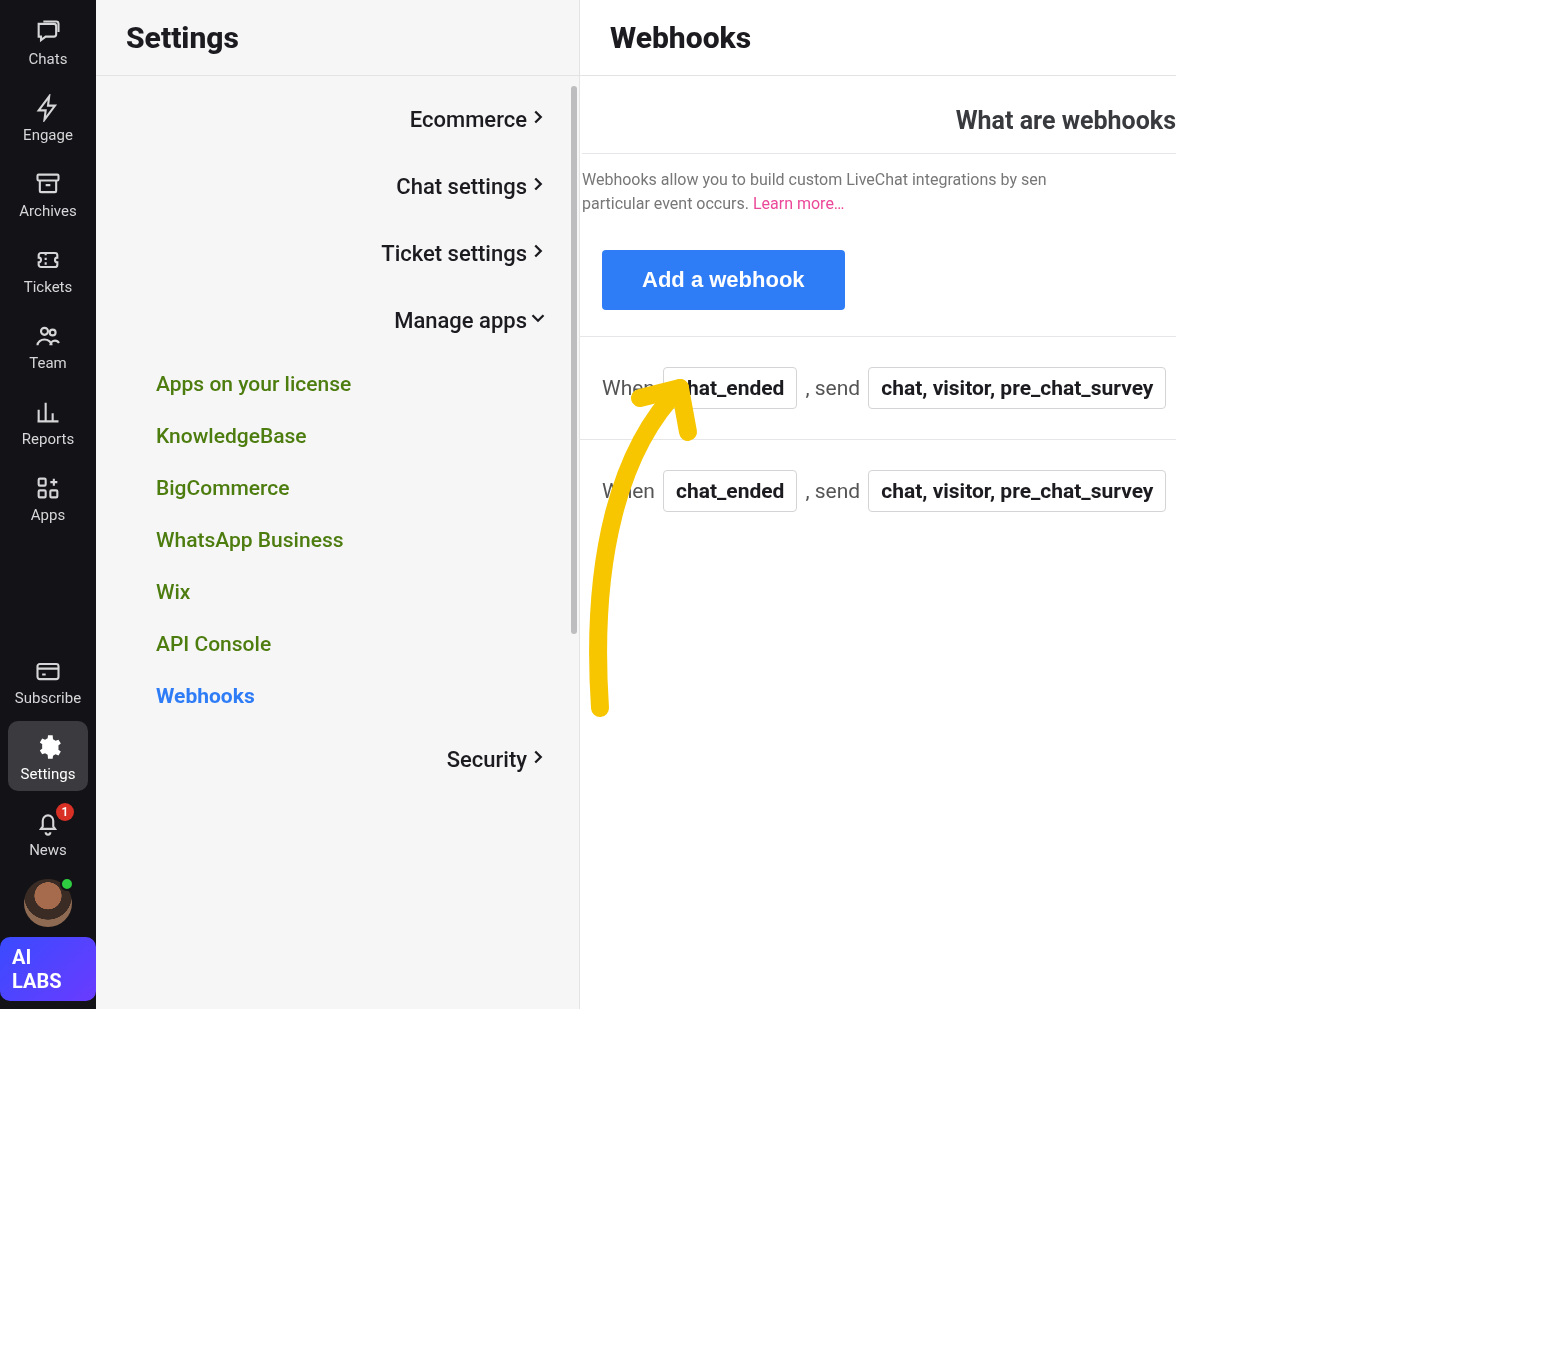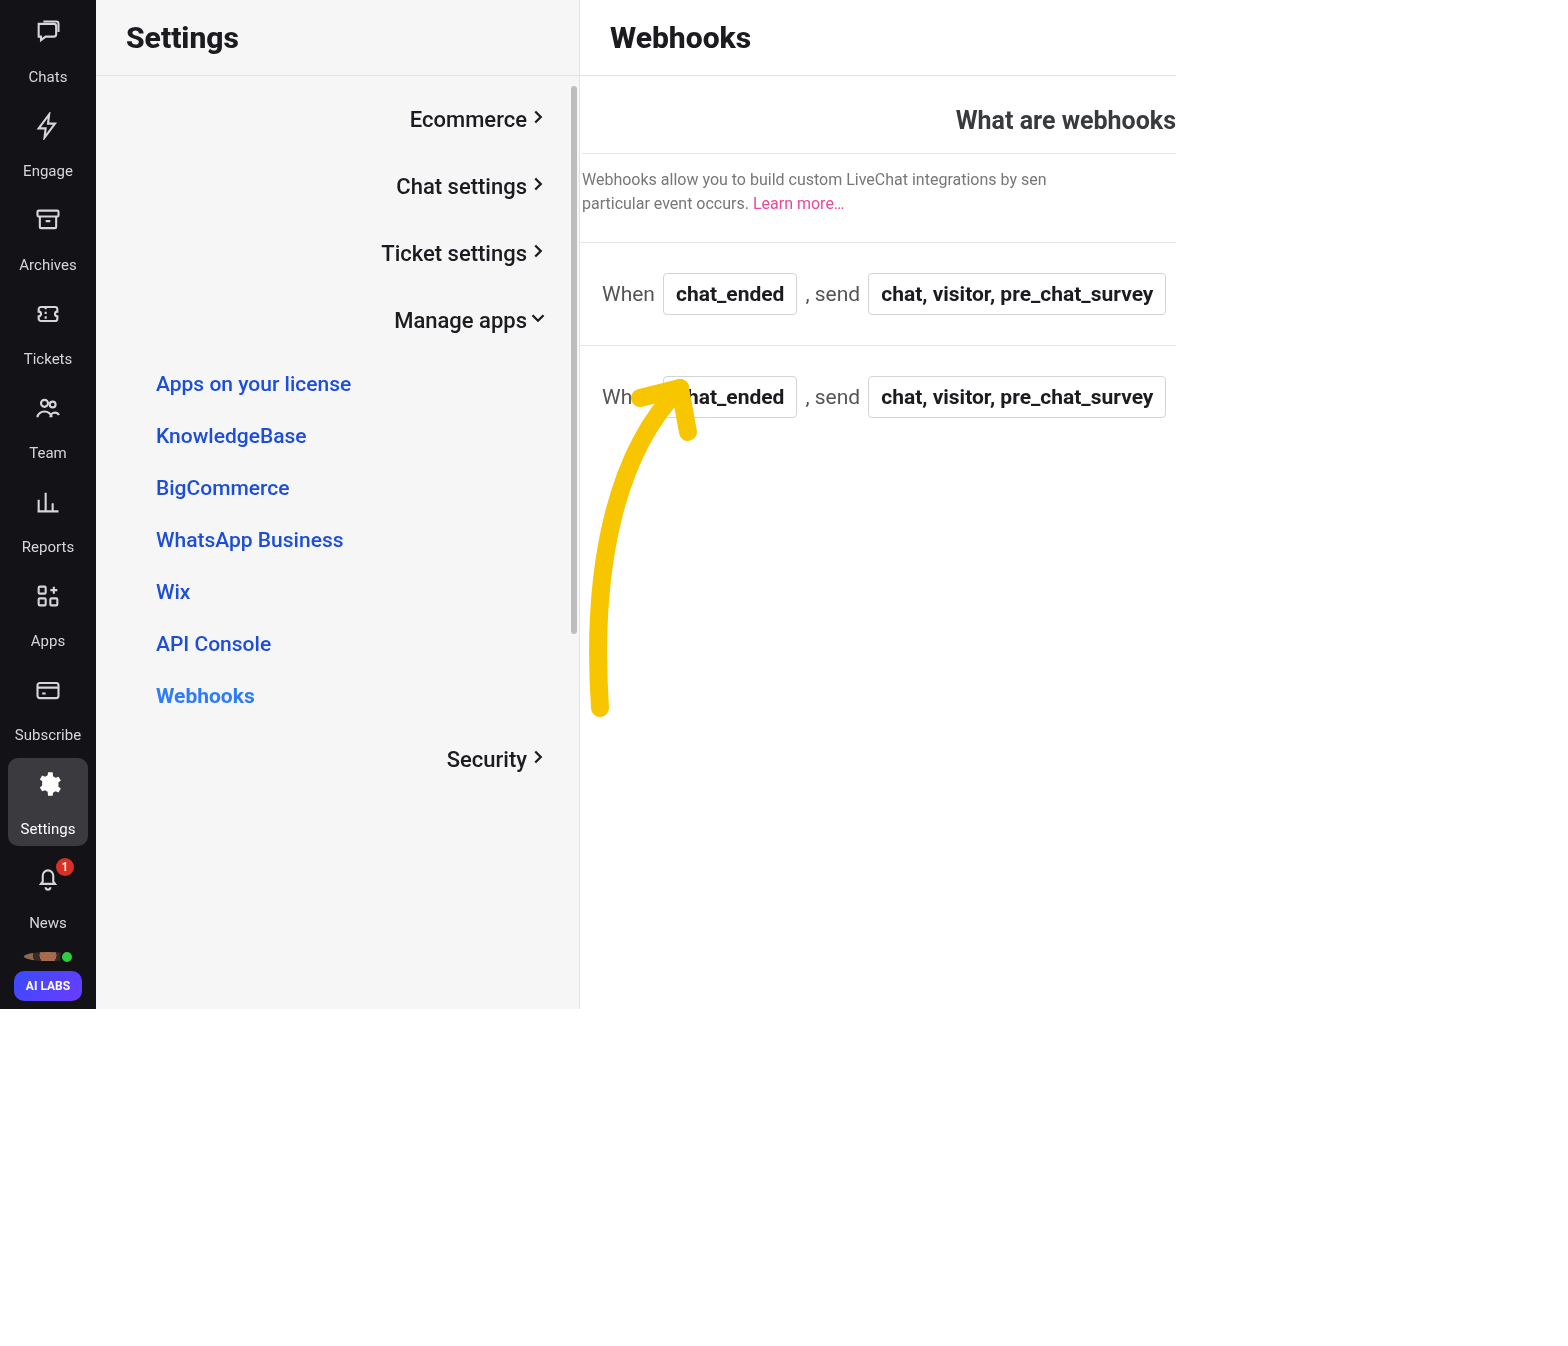--- a/index.html
+++ b/index.html
@@ -39,21 +39,21 @@
     margin-bottom: 6px;
     position: relative;
   }
   .rail-item.active {
     background: #3a3a3f;
     color: #fff;
   }
   .rail-item svg { width: 28px; height: 28px; display:block; }
   .rail-label {
     font-size: 15px;
-    margin-top: 22px;
+    margin-top: 4px;
     color: inherit;
     text-align:center;
   }
   .rail-spacer { flex: 1 1 auto; }
   .badge-red {
     position:absolute;
     top:6px; right:14px;
     background:#d93025;
     color:#fff;
     font-size:12px;
@@ -71,21 +71,21 @@
   }
   .avatar .status-dot{
     position:absolute; top:-2px; right:-2px;
     width:14px; height:14px; border-radius:50%;
     background:#2ecc40; border:2px solid #131317;
   }
   .ai-labs {
     background: linear-gradient(135deg,#3a4bff 0%, #6a3bff 100%);
     color:#fff;
     font-weight:700;
-    font-size:12px;
+    font-size:20px;
     padding:8px 12px;
     border-radius:10px;
     margin-bottom:8px;
     cursor:pointer;
   }
 
   
   .settings-panel {
     width: 484px;
     background:#f6f6f7;
@@ -115,21 +115,21 @@
     font-weight:500;
     cursor:pointer;
   }
   .section-row svg{ width:22px; height:22px; color:#1b1b20; }
   .subitems { padding: 4px 0 4px 30px; }
   .subitem {
     padding: 14px 26px;
     font-size:21px;
     font-weight:500;
     cursor:pointer;
-    color:#1d4ed8;
+    color:#4d7c0f;
   }
   .subitem.active { color:#2e7cf6; font-weight:700; }
   .custom-scrollbar {
     position:absolute;
     right:2px;
     top:10px;
     bottom:10px;
     width:6px;
   }
   .custom-scrollbar .thumb{
@@ -392,20 +392,21 @@
 
     <div class="main-body">
       <div class="section-pad">
         <h2 class="section-title">What are webhooks</h2>
         <p class="desc">
           <span>Webhooks allow you to build custom LiveChat integrations by sen</span><br>
           <span>particular event occurs. </span><a href="#">Learn more…</a>
         </p>
       </div>
 
+      <button class="btn-primary">Add a webhook</button>
 
       <div class="rules">
         <div class="rule-row">
           <span>When</span>
           <span class="chip">chat_ended</span>
           <span>, send</span>
           <span class="chip">chat, visitor, pre_chat_survey</span>
         </div>
         <div class="rule-row">
           <span>When</span>

